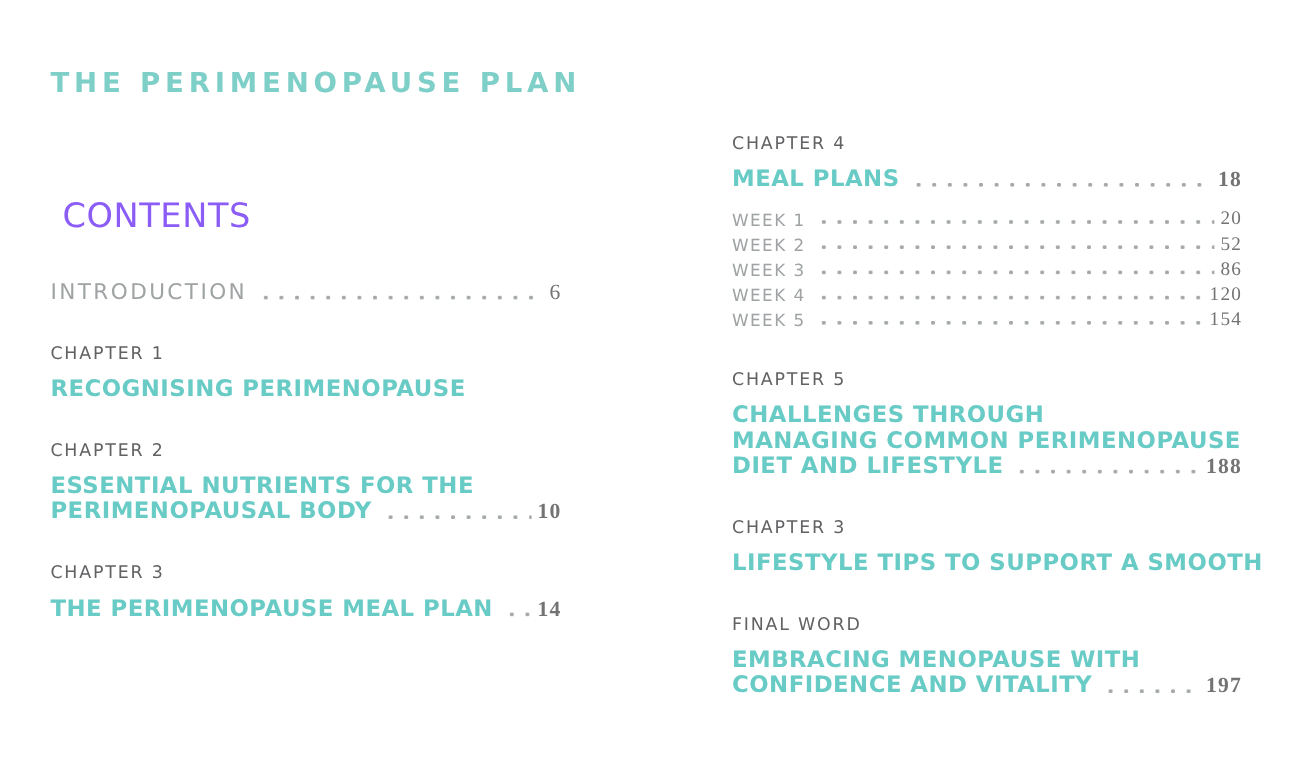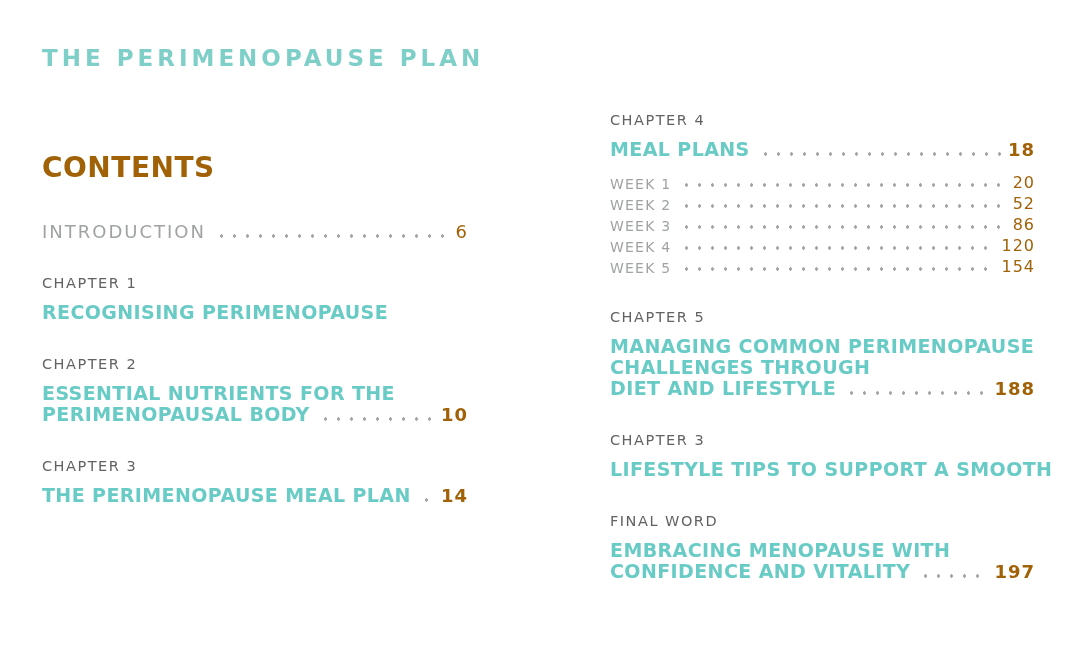--- a/index.html
+++ b/index.html
@@ -24,55 +24,56 @@
   }
   .col-right {
     width: 425px;
     flex: 0 0 425px;
     margin-left: 142px;
     padding-top: 112px;
     box-sizing: border-box;
   }
 
   .book-title {
-    margin: 45px 0 0 0;
+    margin: 57px 0 0 0;
     font-size: 23px;
     font-weight: bold;
     letter-spacing: 4px;
     color: #7FCFC9;
     white-space: nowrap;
   }
   .contents-heading {
-    margin: 80px 0 0 0;
+    margin: 80px 0 0 10px;
     font-size: 28px;
-    font-weight: bold;
+    font-weight: normal;
     letter-spacing: 0.5px;
-    color: #a16207;
+    color: #8b5cf6;
   }
 
   .toc-row {
     display: flex;
     align-items: flex-end;
     text-align: center;
   }
   .leader {
     flex: 1 1 auto;
     min-width: 14px;
     height: 10px;
     margin: 0 5px 3px 9px;
     background-image: radial-gradient(circle, #A4A8A9 1.5px, rgba(0,0,0,0) 1.9px);
     background-size: 13px 6px;
     background-position: left bottom;
     background-repeat: repeat-x;
   }
   .page-num {
     font-size: 18px;
-    color: #a16207;
+    color: #737373;
     letter-spacing: 1px;
     flex: 0 0 auto;
+    font-family: Liberation Serif, serif;
   }
 
   .intro-row { margin-top: 37px; }
   .intro-label {
     font-size: 18px;
     letter-spacing: 2px;
     color: #9FA3A4;
     white-space: nowrap;
   }
 
@@ -191,22 +192,22 @@
           <span class="week-label">WEEK 5</span>
           <span class="leader"></span>
           <span class="page-num">154</span>
         </div>
       </div>
     </section>
 
     <section class="section">
       <div class="kicker">CHAPTER 5</div>
       <div class="chapter-title">
+        <div class="title-line">CHALLENGES THROUGH</div>
         <div class="title-line">MANAGING COMMON PERIMENOPAUSE</div>
-        <div class="title-line">CHALLENGES THROUGH</div>
         <div class="toc-row">
           <span class="title-line">DIET AND LIFESTYLE</span>
           <span class="leader"></span>
           <span class="page-num">188</span>
         </div>
       </div>
     </section>
 
     <section class="section">
       <div class="kicker">CHAPTER 3</div>

